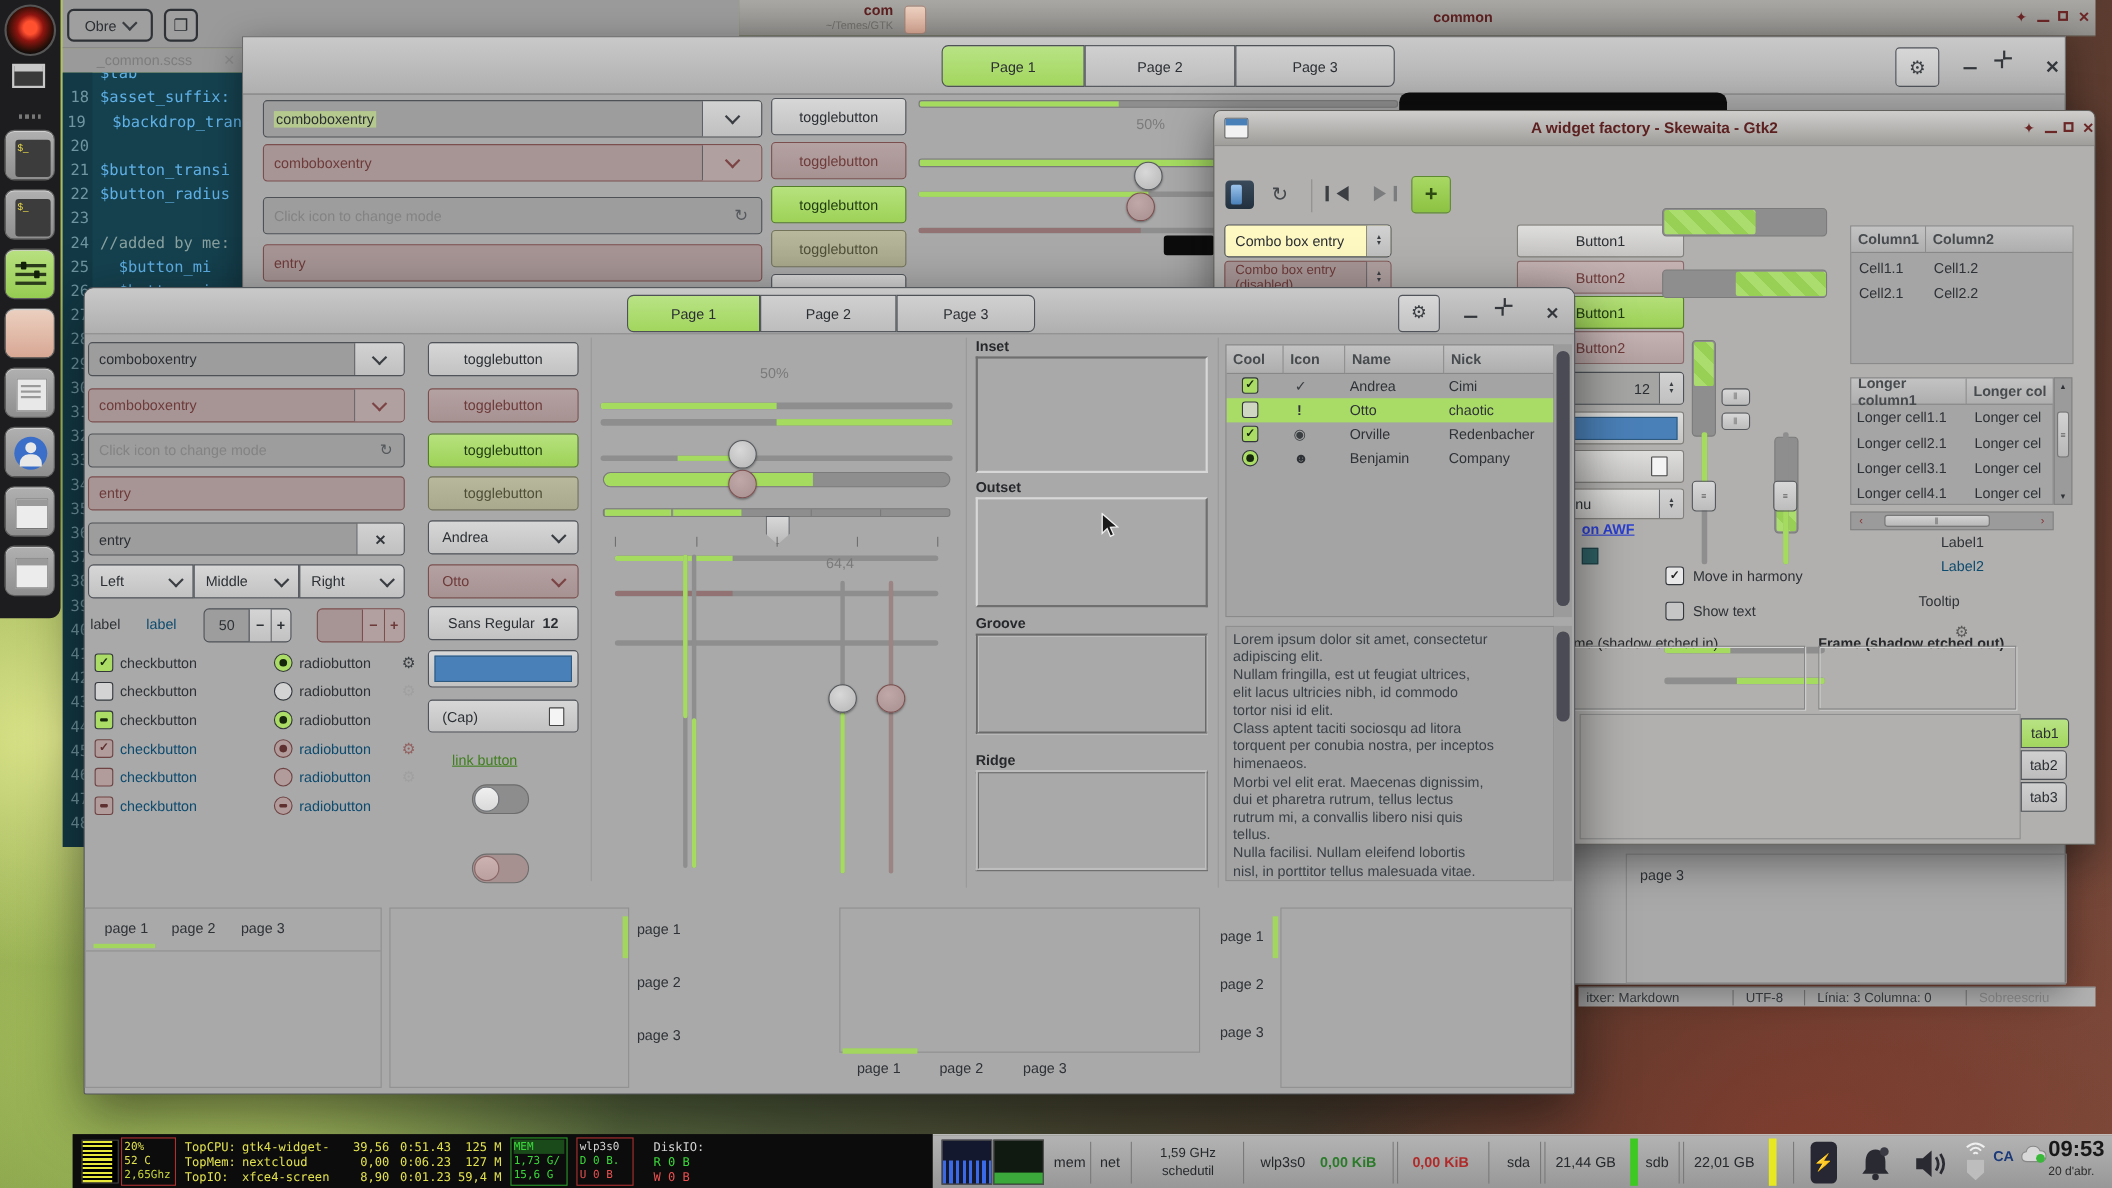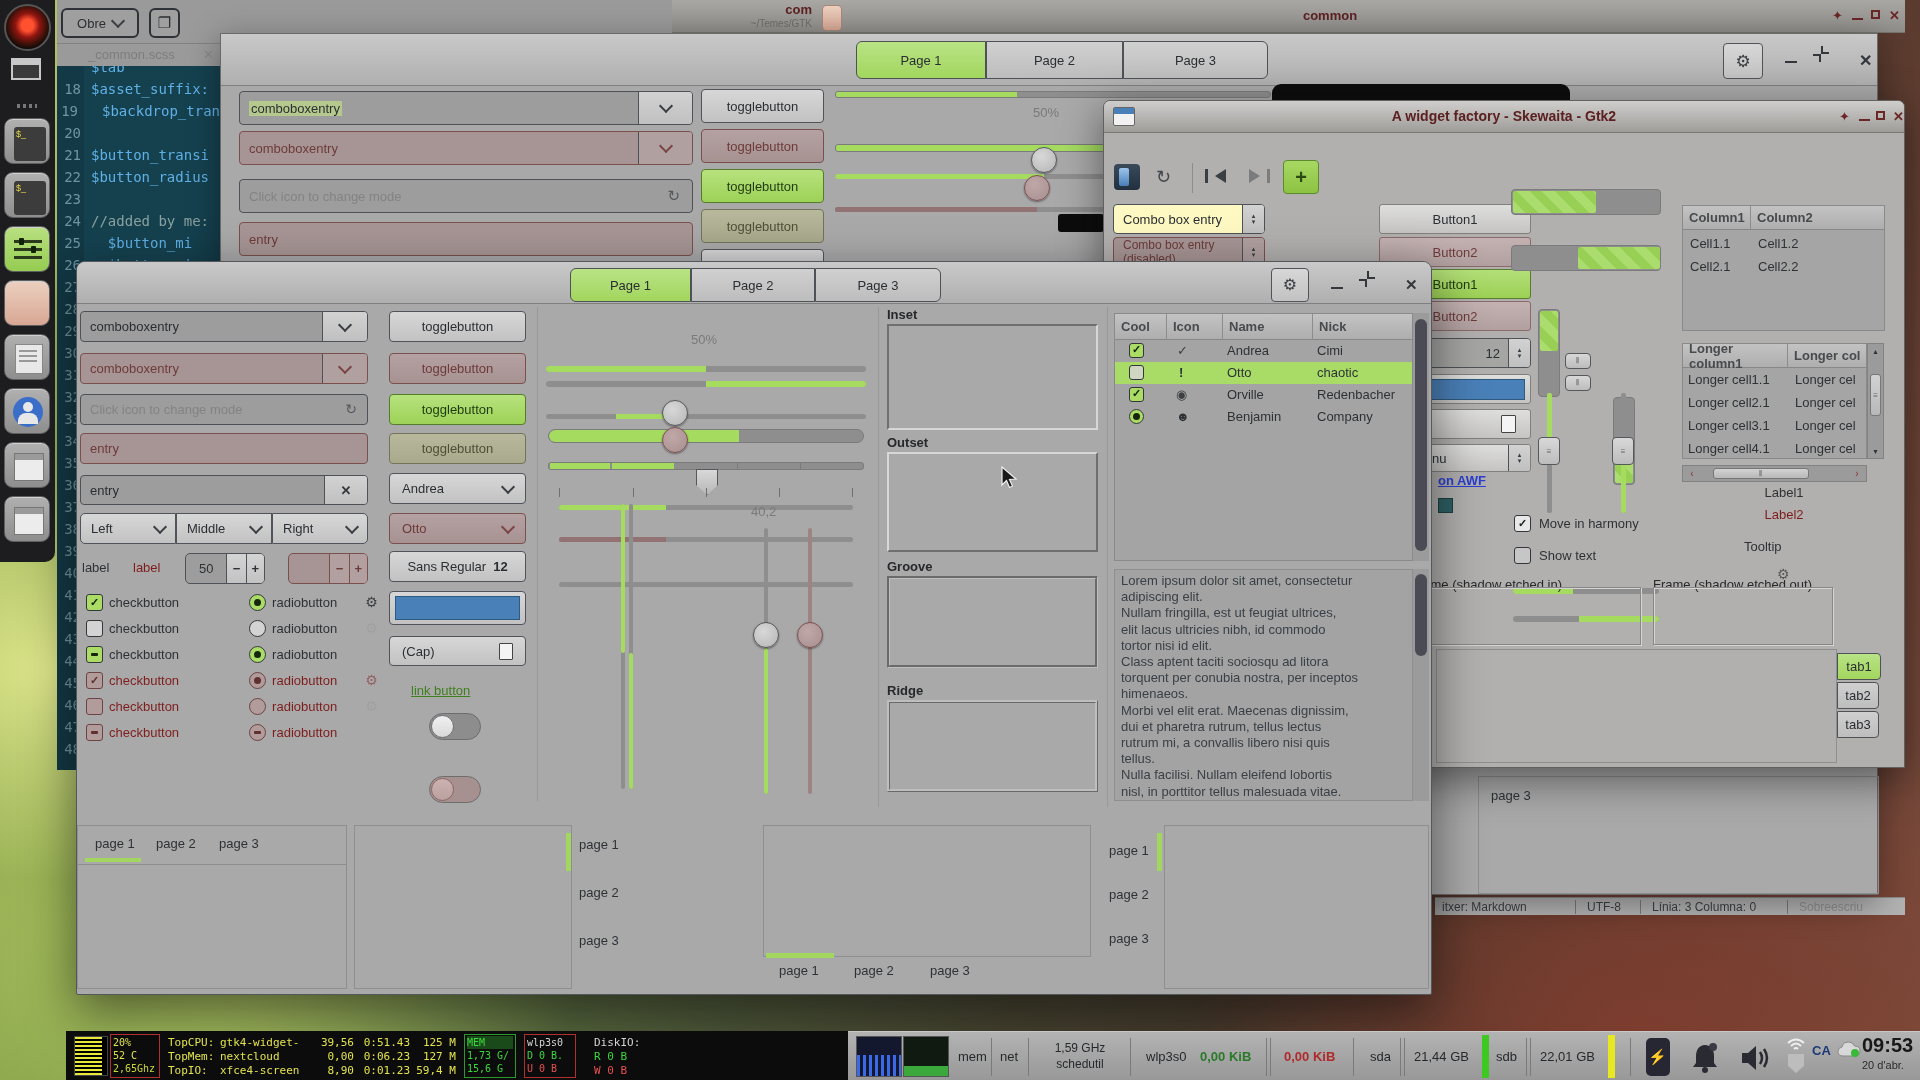--- a/index.html
+++ b/index.html
@@ -35,21 +35,21 @@
   .knob.red{background:radial-gradient(circle at 40% 35%,#c0a8a8,#a88f8f);border-color:#7c4f4f}
   .cb{width:15px;height:15px;border:1px solid #33373c;border-radius:3px;background:#d3d3d3;display:flex;align-items:center;justify-content:center;font-size:11px;font-weight:700;color:#15260d;line-height:1;flex:none}
   .cb.on{background:#aadc66}
   .cb.bar::after{content:"";width:7px;height:3px;background:#15260d;border-radius:1px}
   .cb.rdis{background:#b29b9b;border-color:#6e4343;color:#5e3030}
   .cb.rdis.bar::after{background:#5e3030}
   .rb{border-radius:50%}
   .rb.on::after{content:"";width:7px;height:7px;border-radius:50%;background:#15260d}
   .rb.rdis.on::after{background:#5e3030}
   .lbl{white-space:nowrap}
-  .dislbl{color:#7f1d1d}
+  .dislbl{color:#0c4a6e}
   .gear{font-size:14px;color:#3b3f43;line-height:1}
   .gear.faint{color:#a0a0a0}
   .gear.red{color:#936262}
   .sw{border-radius:14px;background:#8d8d8d;border:1px solid #6d6d6d;position:relative}
   .sw::after{content:"";position:absolute;left:1px;top:1px;width:21px;height:21px;border-radius:50%;background:linear-gradient(#f0f0f0,#d9d9d9);border:1px solid #6f7377}
   .sw.dis{background:#a79090}
   .sw.dis::after{background:linear-gradient(#cdb2b2,#bba0a0);border-color:#8a6666}
   .fr-lbl{font-weight:700;color:#26282b}
   .fr-inset{border:2px solid;border-color:#6f6f6f #d7d7d7 #d7d7d7 #6f6f6f}
   .fr-outset{border:2px solid;border-color:#d7d7d7 #6f6f6f #6f6f6f #d7d7d7}
@@ -438,21 +438,21 @@
     <div class="a ctr" style="left:30px;top:2px;width:96px;height:11px;background:linear-gradient(#d2d2d2,#b8b8b8);border:1px solid #777;border-radius:3px;font-size:8px;color:#666;letter-spacing:1px">⦀</div>
     <span class="a ctr" style="right:1px;top:1px;width:16px;height:13px;font-size:10px;color:#8a3030">›</span>
   </div>
   <div class="a" style="left:640px;top:384px;width:80px;text-align:center">Label1</div>
   <div class="a dislbl" style="left:640px;top:406px;width:80px;text-align:center">Label2</div>
   <div class="a" style="left:640px;top:438px;width:80px;text-align:left">Tooltip</div>
   <span class="a gear" style="left:673px;top:466px;color:#5a5a5a">⚙</span>
 
   <div class="a fr-lbl" style="left:307px;top:476px;font-weight:400">Frame (shadow etched in)</div>
   <div class="a fr-etch" style="left:307px;top:486px;width:230px;height:58px"></div>
-  <div class="a fr-lbl" style="left:549px;top:476px;font-weight:400">Frame (shadow etched out)</div>
+  <div class="a fr-lbl" style="left:549px;top:476px;font-weight:700">Frame (shadow etched out)</div>
   <div class="a fr-etch" style="left:549px;top:486px;width:180px;height:58px"></div>
 
   <div class="a" style="left:332px;top:548px;width:401px;height:114px;border:1px solid #8f8f8f"></div>
   <div class="a ptab on ctr" style="left:733px;top:552px;width:44px;height:27px;border-radius:0 4px 4px 0">
       <span>tab1</span>
     </div>
   <div class="a ptab ctr" style="left:733px;top:581px;width:42px;height:27px;border-radius:0 4px 4px 0">
       <span>tab2</span>
     </div>
   <div class="a ptab ctr" style="left:733px;top:610px;width:42px;height:27px;border-radius:0 4px 4px 0">
@@ -640,21 +640,21 @@
       <div class="fillr" style="left:0;width:107px"></div>
     </div>
   <div class="a knob red" style="left:585px;top:165px;width:26px;height:26px"></div>
   <div class="a trough" style="left:482px;top:217px;width:294px;height:5px;border:none"></div>
   <div class="a" style="left:619px;top:207px;width:22px;height:26px;background:linear-gradient(#d8d8d8,#b8b8b8);border:1px solid #55585c;clip-path:polygon(0 0,100% 0,100% 62%,50% 100%,0 62%)"></div>
   <div class="a vline" style="left:482px;top:226px;height:9px;background:#6f6f6f"></div>
   <div class="a vline" style="left:556px;top:226px;height:9px;background:#6f6f6f"></div>
   <div class="a vline" style="left:629px;top:226px;height:9px;background:#6f6f6f"></div>
   <div class="a vline" style="left:702px;top:226px;height:9px;background:#6f6f6f"></div>
   <div class="a vline" style="left:775px;top:226px;height:9px;background:#6f6f6f"></div>
-  <div class="a" style="left:674px;top:242px;color:#7a7a7a">40,2</div>
+  <div class="a" style="left:674px;top:242px;color:#7a7a7a">64,4</div>
 
   <div class="a" style="left:544px;top:242px;width:4px;height:285px;background:#8e8e8e;border-radius:2px">
       <div style="position:absolute;top:0;width:4px;height:149px;background:#a5dc60;border-radius:2px"></div>
     </div>
   <div class="a" style="left:552px;top:242px;width:4px;height:285px;background:#8e8e8e;border-radius:2px">
       <div style="position:absolute;bottom:0;width:4px;height:136px;background:#a5dc60;border-radius:2px"></div>
     </div>
 
   <div class="a" style="left:687px;top:266px;width:4px;height:266px;background:#8e8e8e;border-radius:2px">
       <div style="position:absolute;bottom:0;width:4px;height:146px;background:#a5dc60;border-radius:2px"></div>

